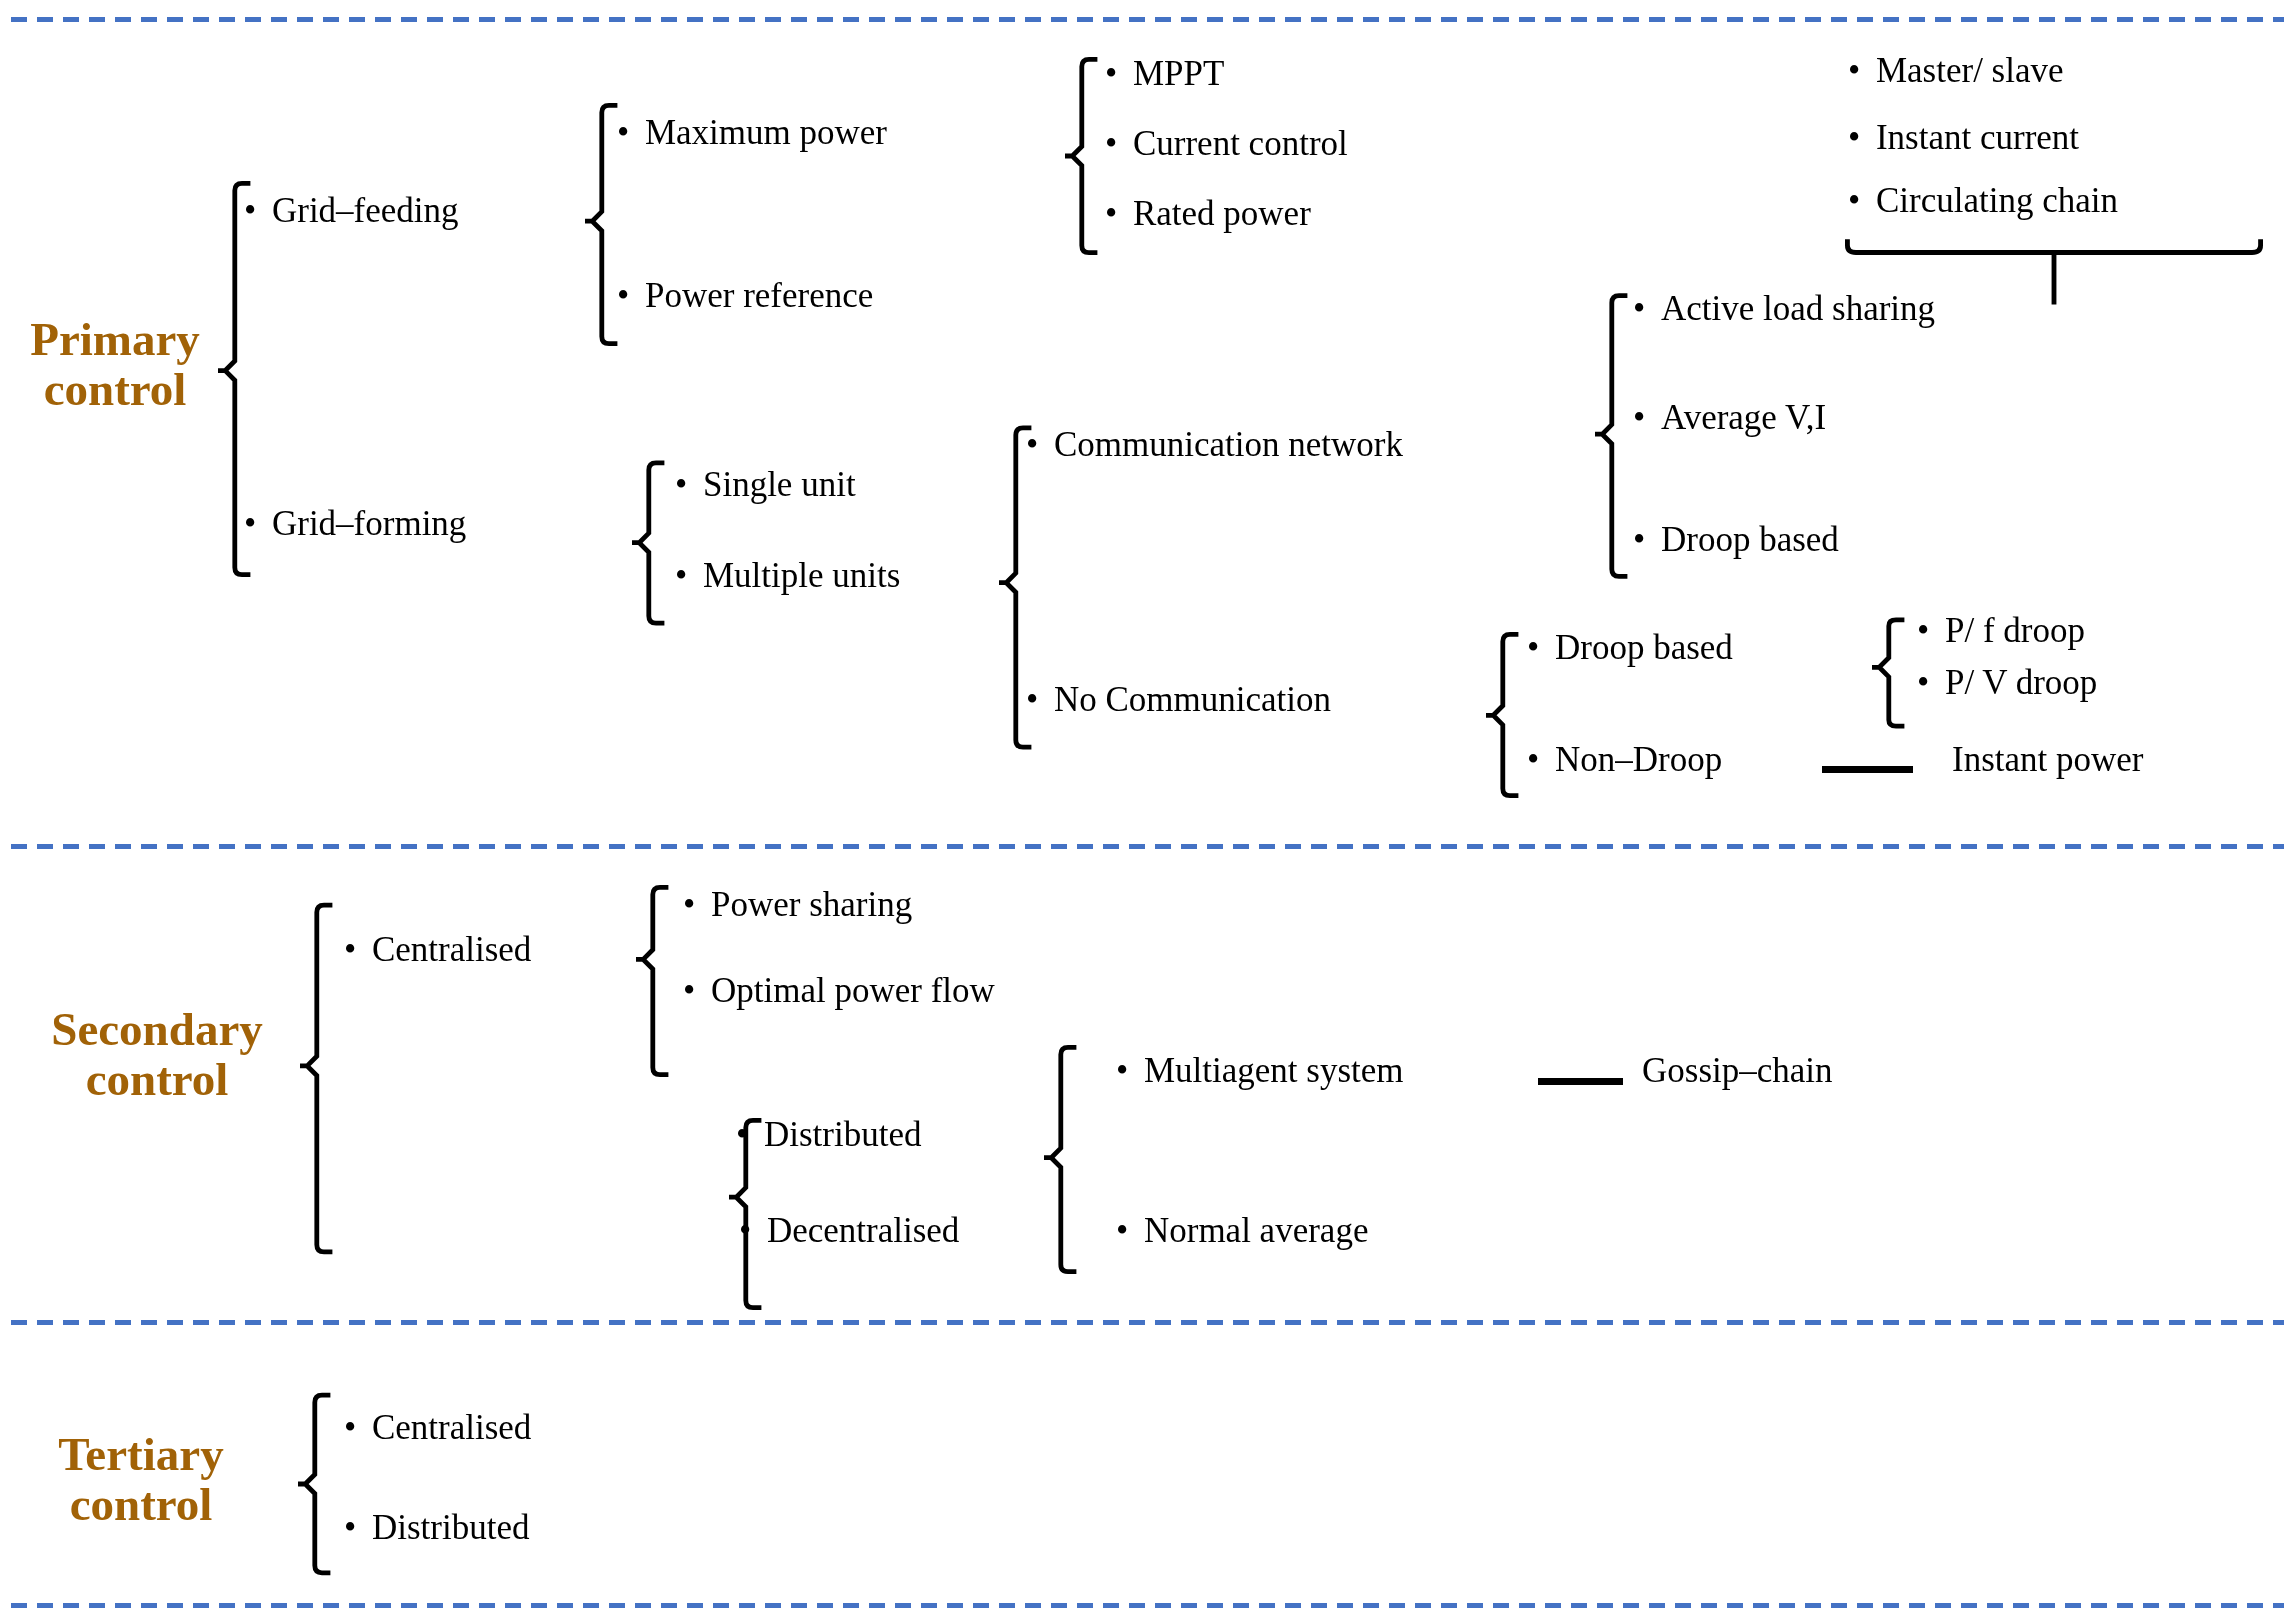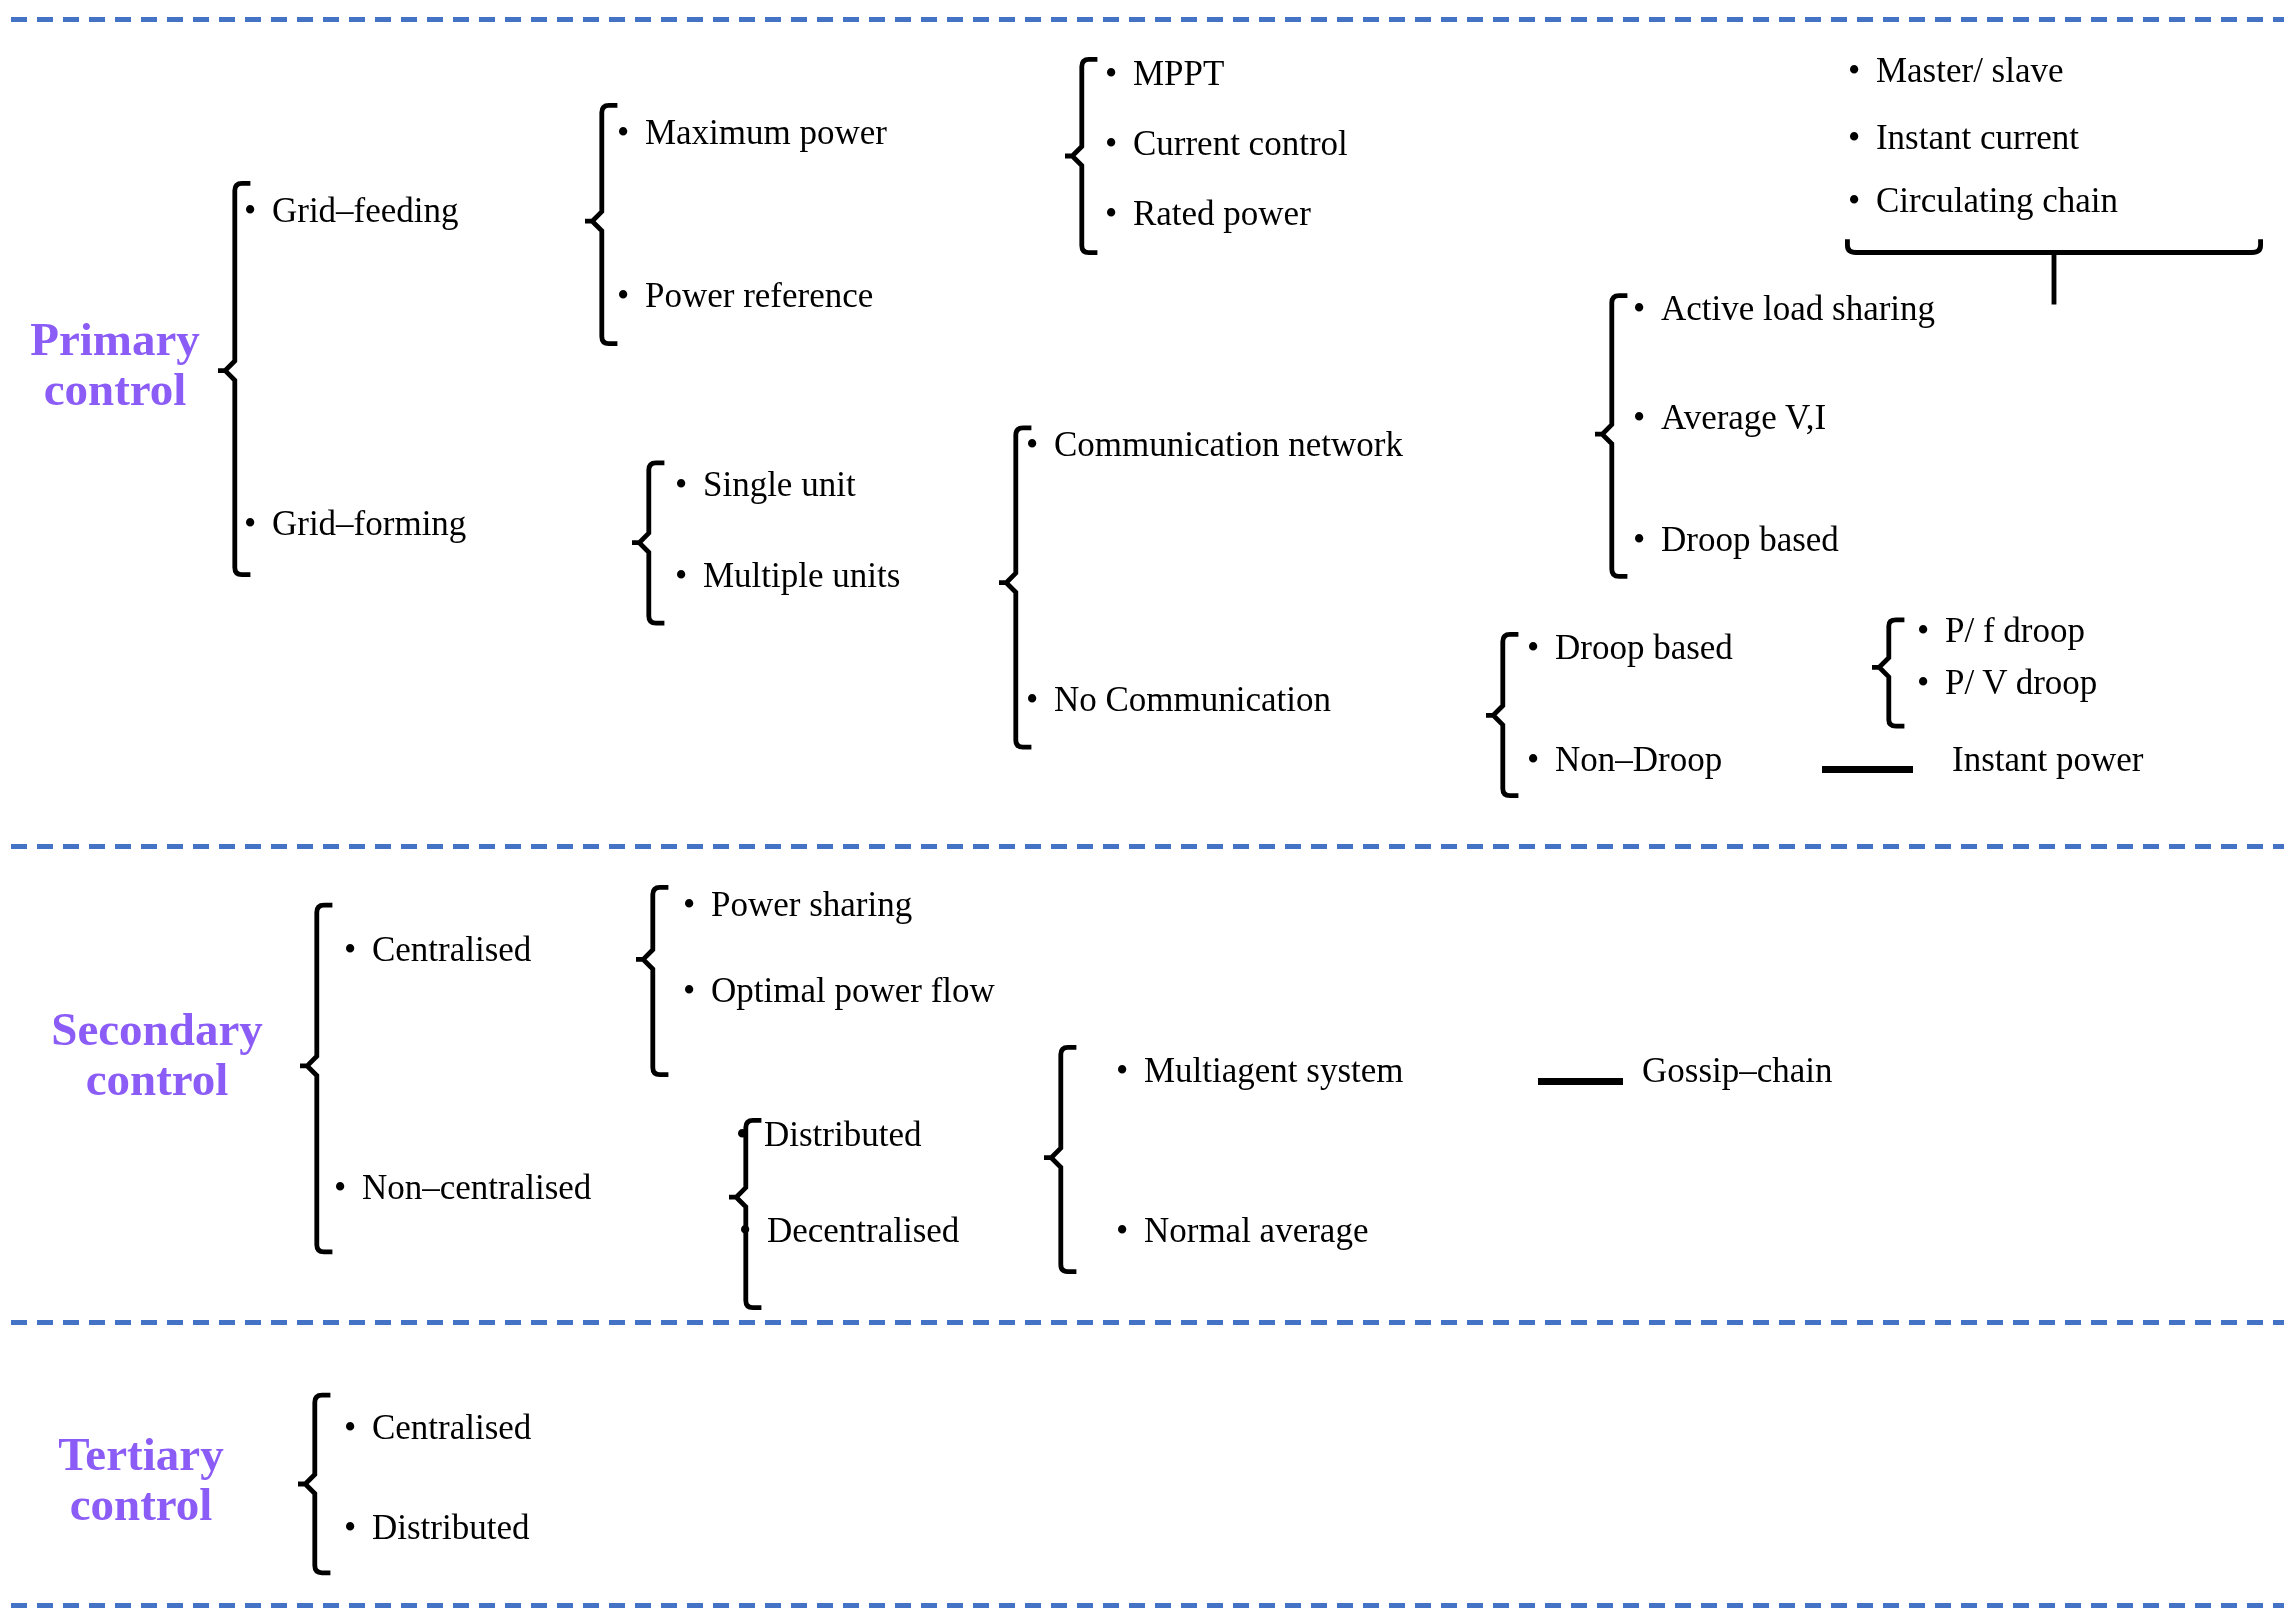--- a/index.html
+++ b/index.html
@@ -1,20 +1,20 @@
 <!DOCTYPE html>
 <html style="--sep: #4472C4;font-size:9.7px"><head>
 <meta charset="utf-8">
 <style>
   html,body{margin:0;padding:0;background:#fff;}
   #canvas{position:relative;width:2295px;height:1617px;background:#fff;overflow:hidden;
           font-family:"Liberation Serif","DejaVu Serif",serif;color:#000;}
   .item{position:absolute;white-space:nowrap;font-size:35px;line-height:1.05;color:#000;}
   .b{display:inline-block;margin-right:15.7px;}
-  .lvl{position:absolute;font-size:47px;font-weight:700;line-height:1.07;text-align:center;color:#8b5cf6;}
+  .lvl{position:absolute;font-size:47px;font-weight:700;line-height:1.07;text-align:center;color:#a16207;}
   .brace{position:absolute;overflow:visible;}
   .brace path{fill:none;stroke:#000;stroke-width:8;stroke-linecap:butt;stroke-linejoin:miter;}
   .dash-line{position:absolute;height:7.3px;background:#000;}
   .sep{position:absolute;left:11px;right:11px;height:5.4px;
        background:repeating-linear-gradient(90deg,var(--sep,#4472C4) 0 16.3px,transparent 16.3px 26px);}
 </style>
 </head>
 <body>
 
 <div id="canvas" style="color: rgb(0, 0, 0); background: rgb(255, 255, 255);">
@@ -95,21 +95,20 @@
   <div class="dash-line" style="left:1822px;top:766px;width:91px"></div>
   <div class="item" style="left:1952px;top:742px"><span>Instant power</span></div>
 
   <div class="lvl" style="left:36px;top:1004px;width:242px">Secondary control</div>
 
   <svg class="brace" style="left:300px;top:901px" width="36" height="355" viewBox="0 0 60 586">
     <path d="M54 4 L40 4 Q28 4 28 16 L28 256 L12 272 L28 288 L28 570 Q28 582 40 582 L54 582 M12 272 L0 272"></path>
     </svg>
 
   <div class="item" style="left:344px;top:932px"><span class="b">•</span><span>Centralised</span></div>
-  <div class="item" style="left:334px;top:1170px"><span class="b">•</span><span>Non–centralised</span></div>
 
   <svg class="brace" style="left:636px;top:884px" width="36" height="194" viewBox="0 0 60 320">
     <path d="M54 4 L40 4 Q28 4 28 16 L28 108 L12 124 L28 140 L28 304 Q28 316 40 316 L54 316 M12 124 L0 124"></path>
     </svg>
 
   <div class="item" style="left:683px;top:887px"><span class="b">•</span><span>Power sharing</span></div>
   <div class="item" style="left:683px;top:973px"><span class="b">•</span><span>Optimal power flow</span></div>
 
   <svg class="brace" style="left:729px;top:1117px" width="36" height="194" viewBox="0 0 60 320">
     <path d="M54 4 L40 4 Q28 4 28 16 L28 116 L12 132 L28 148 L28 304 Q28 316 40 316 L54 316 M12 132 L0 132"></path>

